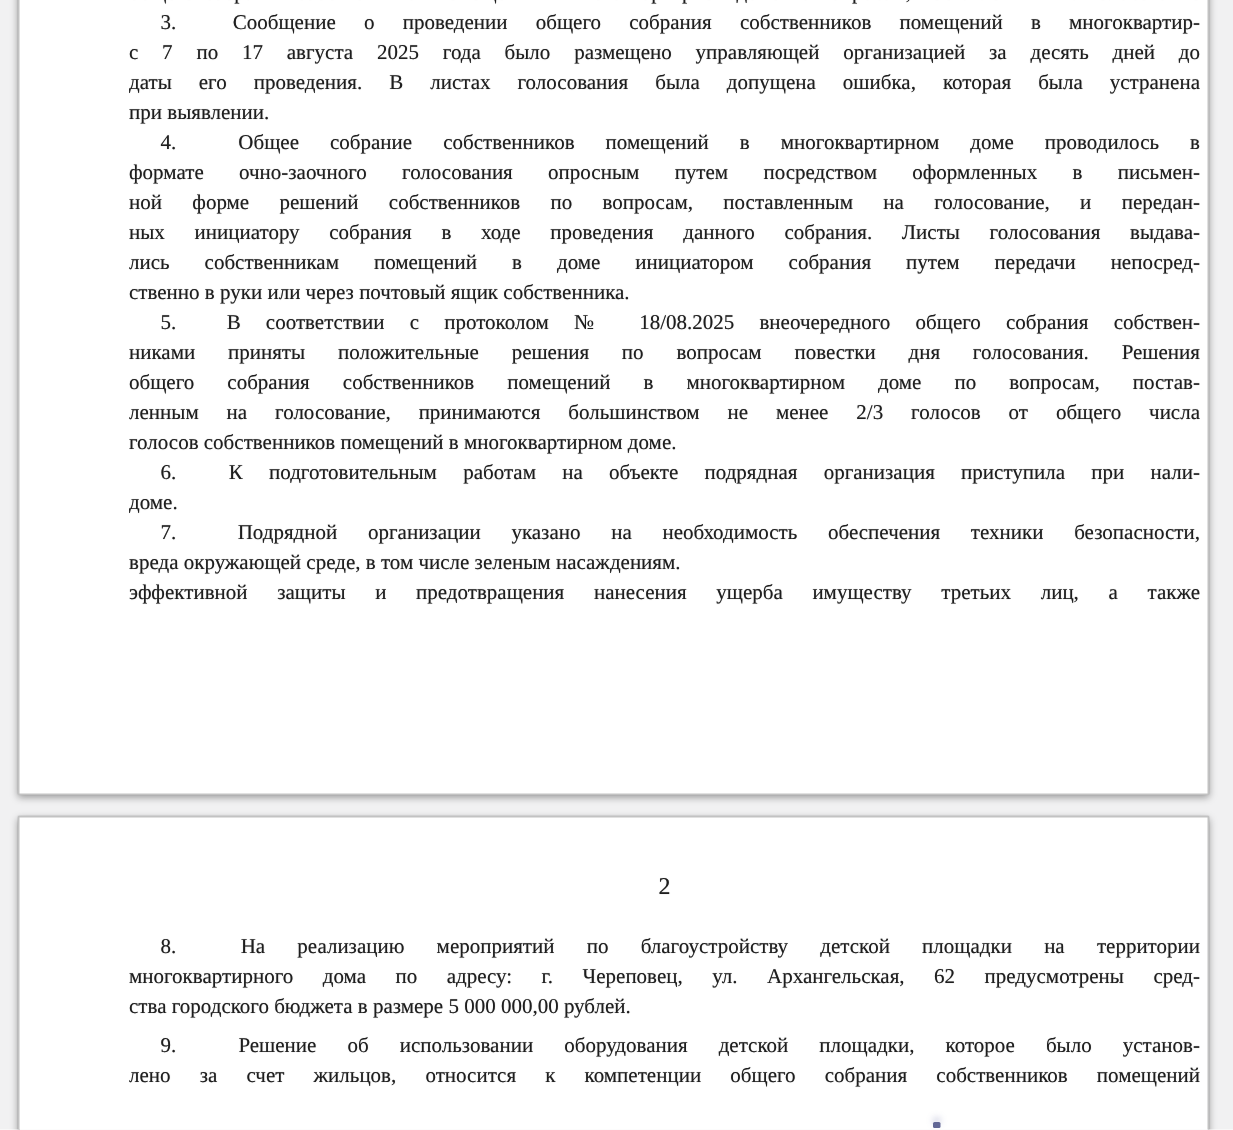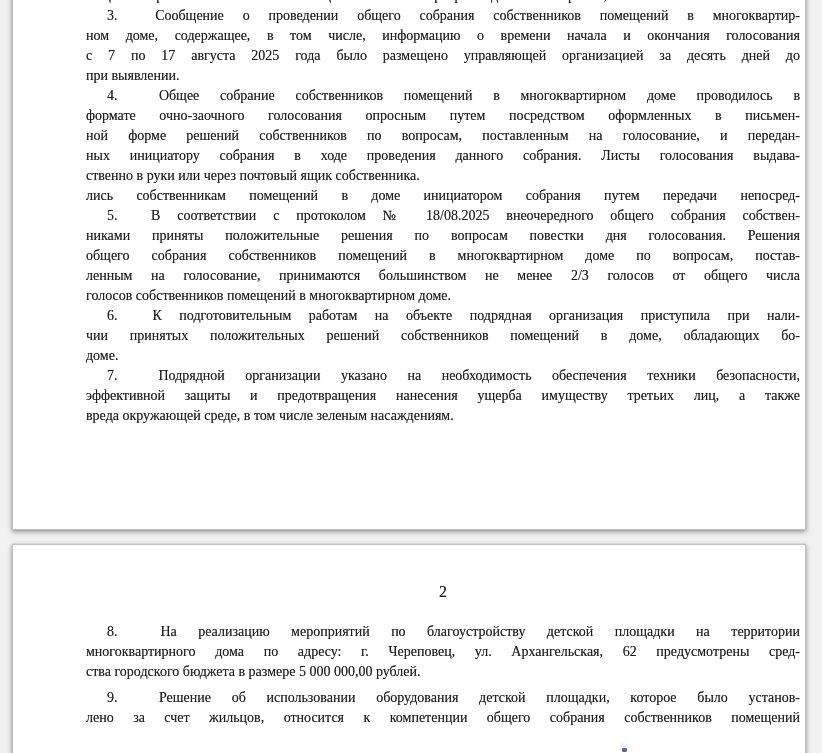--- a/index.html
+++ b/index.html
@@ -68,52 +68,51 @@
 </style>
 </head>
 <body>
 
 <div class="page" id="page1">
   <div class="content">
     <div class="line">общего собрания собственников помещений в многоквартирном доме по вопросам, поставленным на голосование</div>
 
     <div class="para para-3">
       <div class="line first">3.&nbsp; Сообщение о проведении общего собрания собственников помещений в многоквартир-</div>
-      <div class="line">ном доме, содержащее, в том числе, информацию о времени начала и окончания голосования</div>
       <div class="line">с 7 по 17 августа 2025 года было размещено управляющей организацией за десять дней до</div>
+      <div class="line">даты его проведения. В листах голосования была допущена ошибка, которая была устранена</div>
       <div class="line last">при выявлении.</div>
     </div>
 
     <div class="para para-4">
       <div class="line first">4.&nbsp; Общее собрание собственников помещений в многоквартирном доме проводилось в</div>
       <div class="line">формате очно-заочного голосования опросным путем посредством оформленных в письмен-</div>
       <div class="line">ной форме решений собственников по вопросам, поставленным на голосование, и передан-</div>
       <div class="line">ных инициатору собрания в ходе проведения данного собрания. Листы голосования выдава-</div>
+      <div class="line">лись собственникам помещений в доме инициатором собрания путем передачи непосред-</div>
       <div class="line last">ственно в руки или через почтовый ящик собственника.</div>
-      <div class="line">лись собственникам помещений в доме инициатором собрания путем передачи непосред-</div>
     </div>
 
     <div class="para para-5">
       <div class="line first">5.&nbsp; В соответствии с протоколом № 18/08.2025 внеочередного общего собрания собствен-</div>
       <div class="line">никами приняты положительные решения по вопросам повестки дня голосования. Решения</div>
       <div class="line">общего собрания собственников помещений в многоквартирном доме по вопросам, постав-</div>
       <div class="line">ленным на голосование, принимаются большинством не менее 2/3 голосов от общего числа</div>
       <div class="line last">голосов собственников помещений в многоквартирном доме.</div>
     </div>
 
     <div class="para para-6">
       <div class="line first">6.&nbsp; К подготовительным работам на объекте подрядная организация приступила при нали-</div>
-      <div class="line">чии принятых положительных решений собственников помещений в доме, обладающих бо-</div>
       <div class="line last">доме.</div>
     </div>
 
     <div class="para para-7">
       <div class="line first">7.&nbsp; Подрядной организации указано на необходимость обеспечения техники безопасности,</div>
+      <div class="line last">вреда окружающей среде, в том числе зеленым насаждениям.</div>
       <div class="line">эффективной защиты и предотвращения нанесения ущерба имуществу третьих лиц, а также</div>
-      <div class="line last">вреда окружающей среде, в том числе зеленым насаждениям.</div>
     </div>
   </div>
 </div>
 
 <div class="page" id="page2">
   <div class="content">
     <div class="page-number">2</div>
 
     <div class="para para-8">
       <div class="line first">8.&nbsp; На реализацию мероприятий по благоустройству детской площадки на территории</div>

